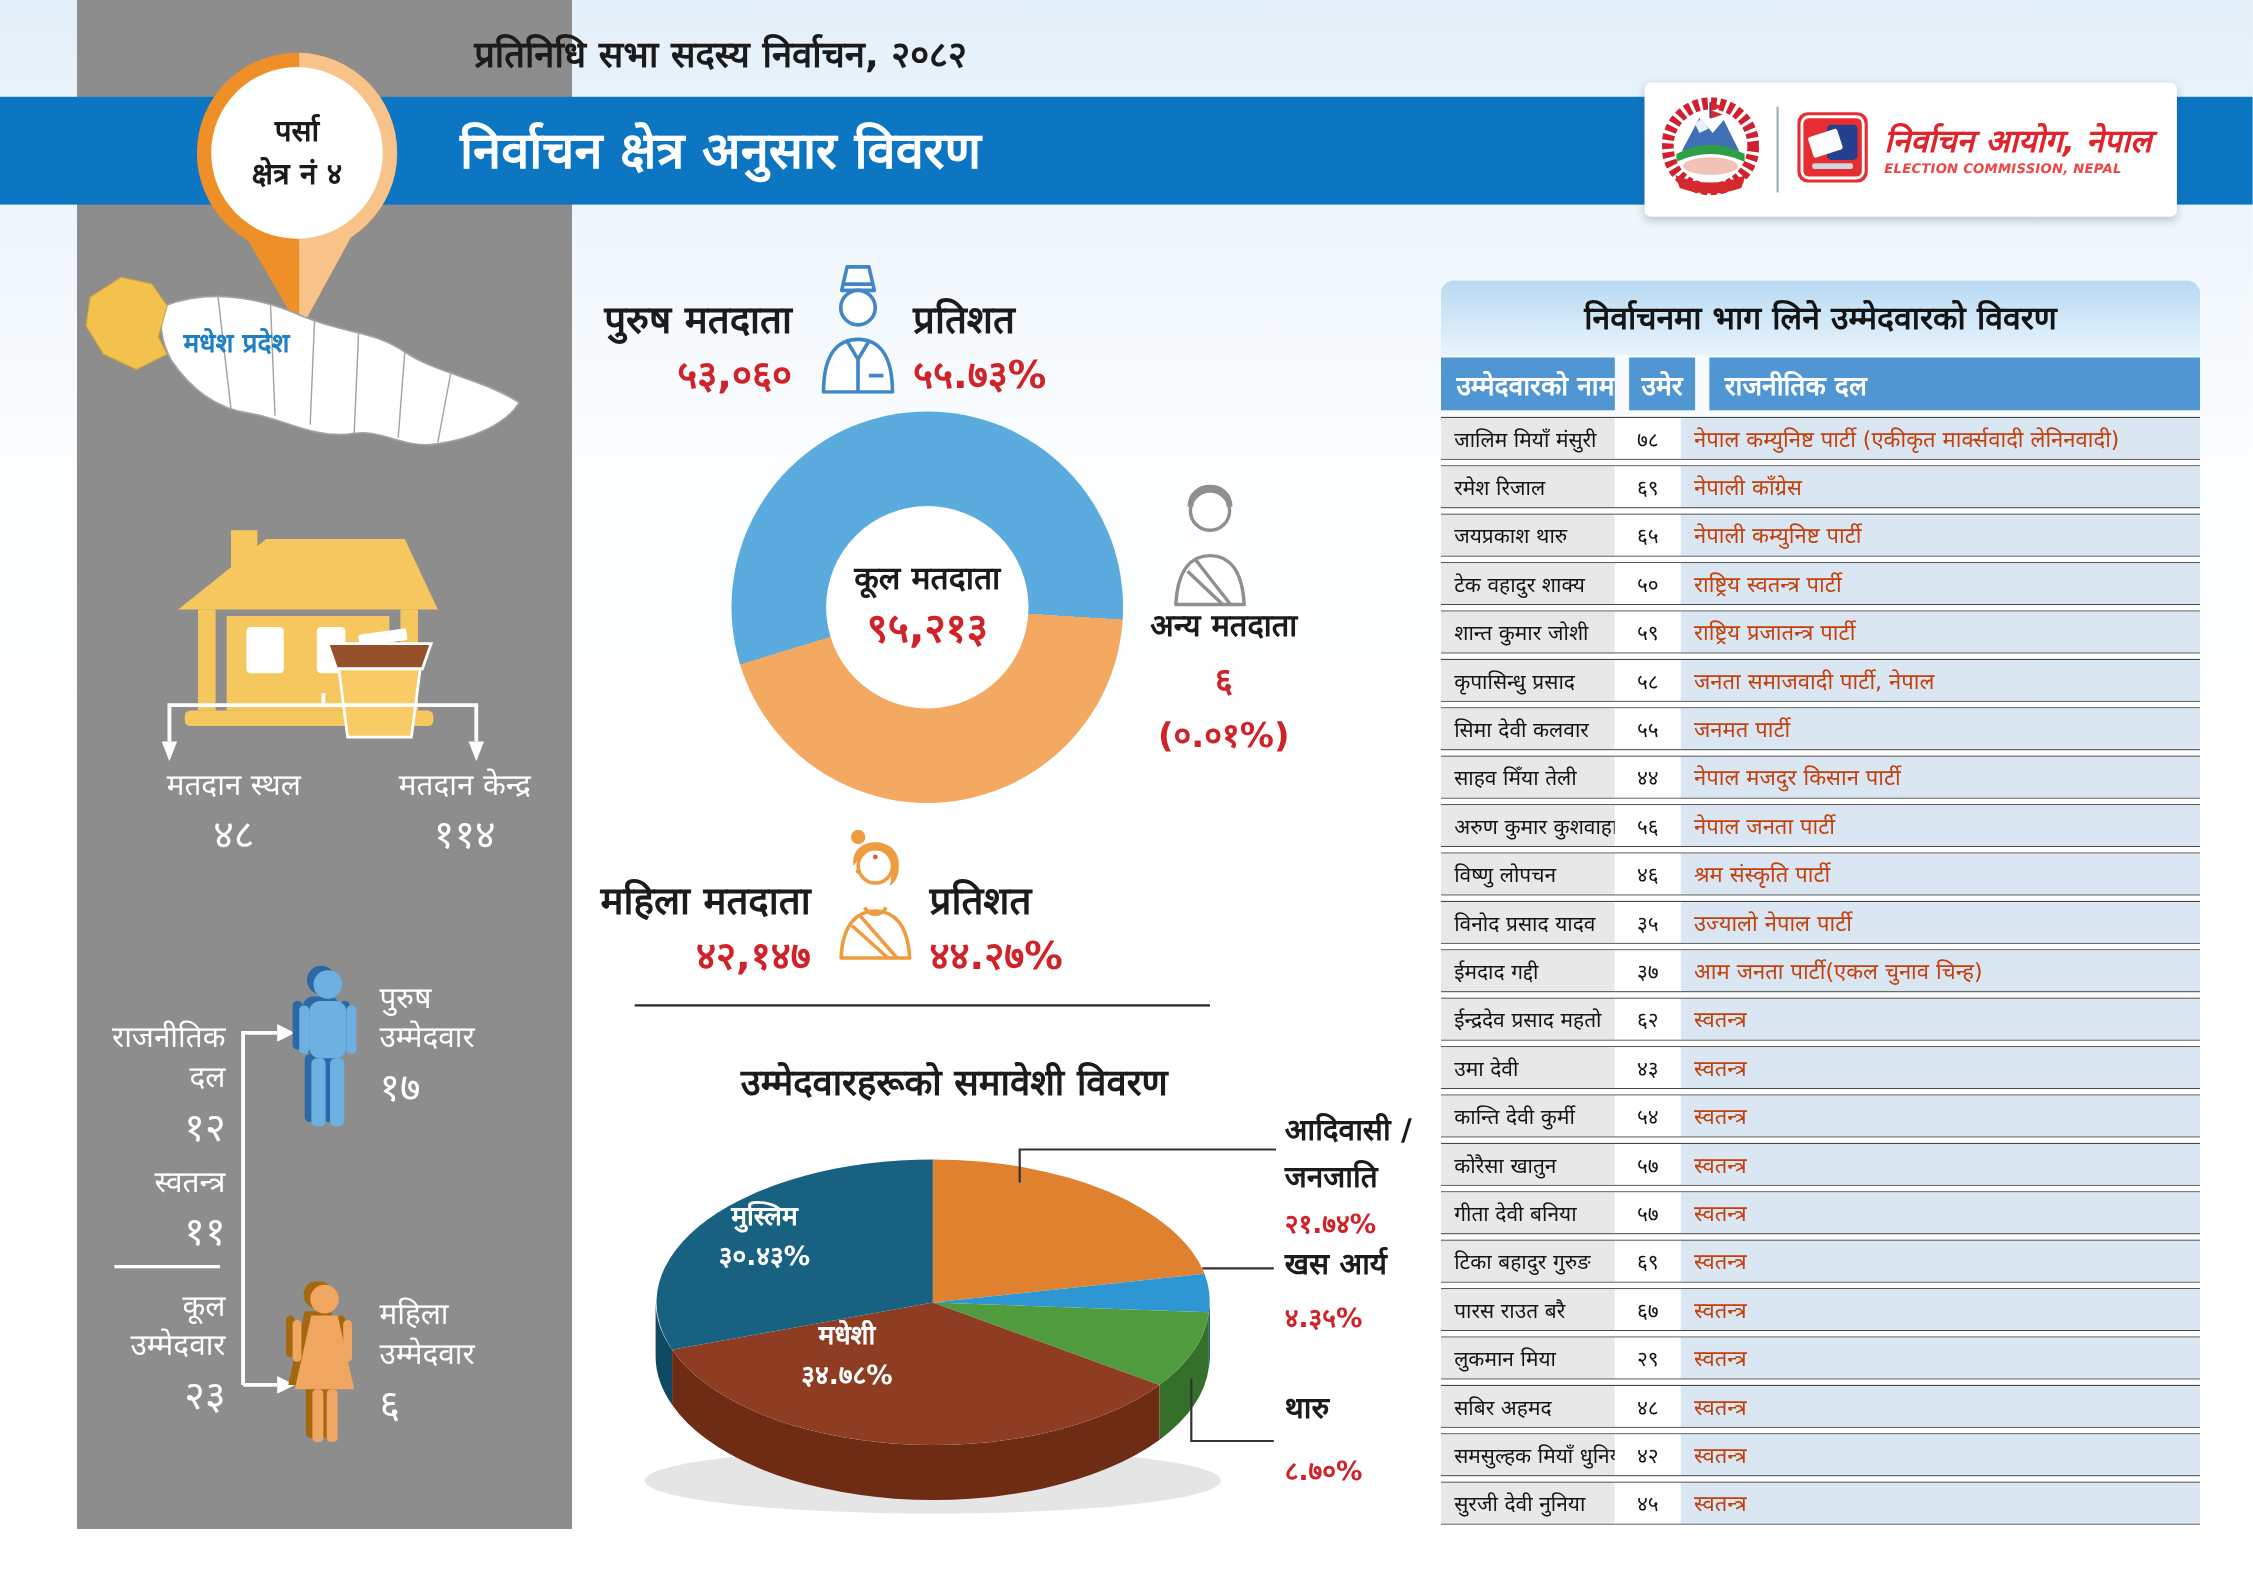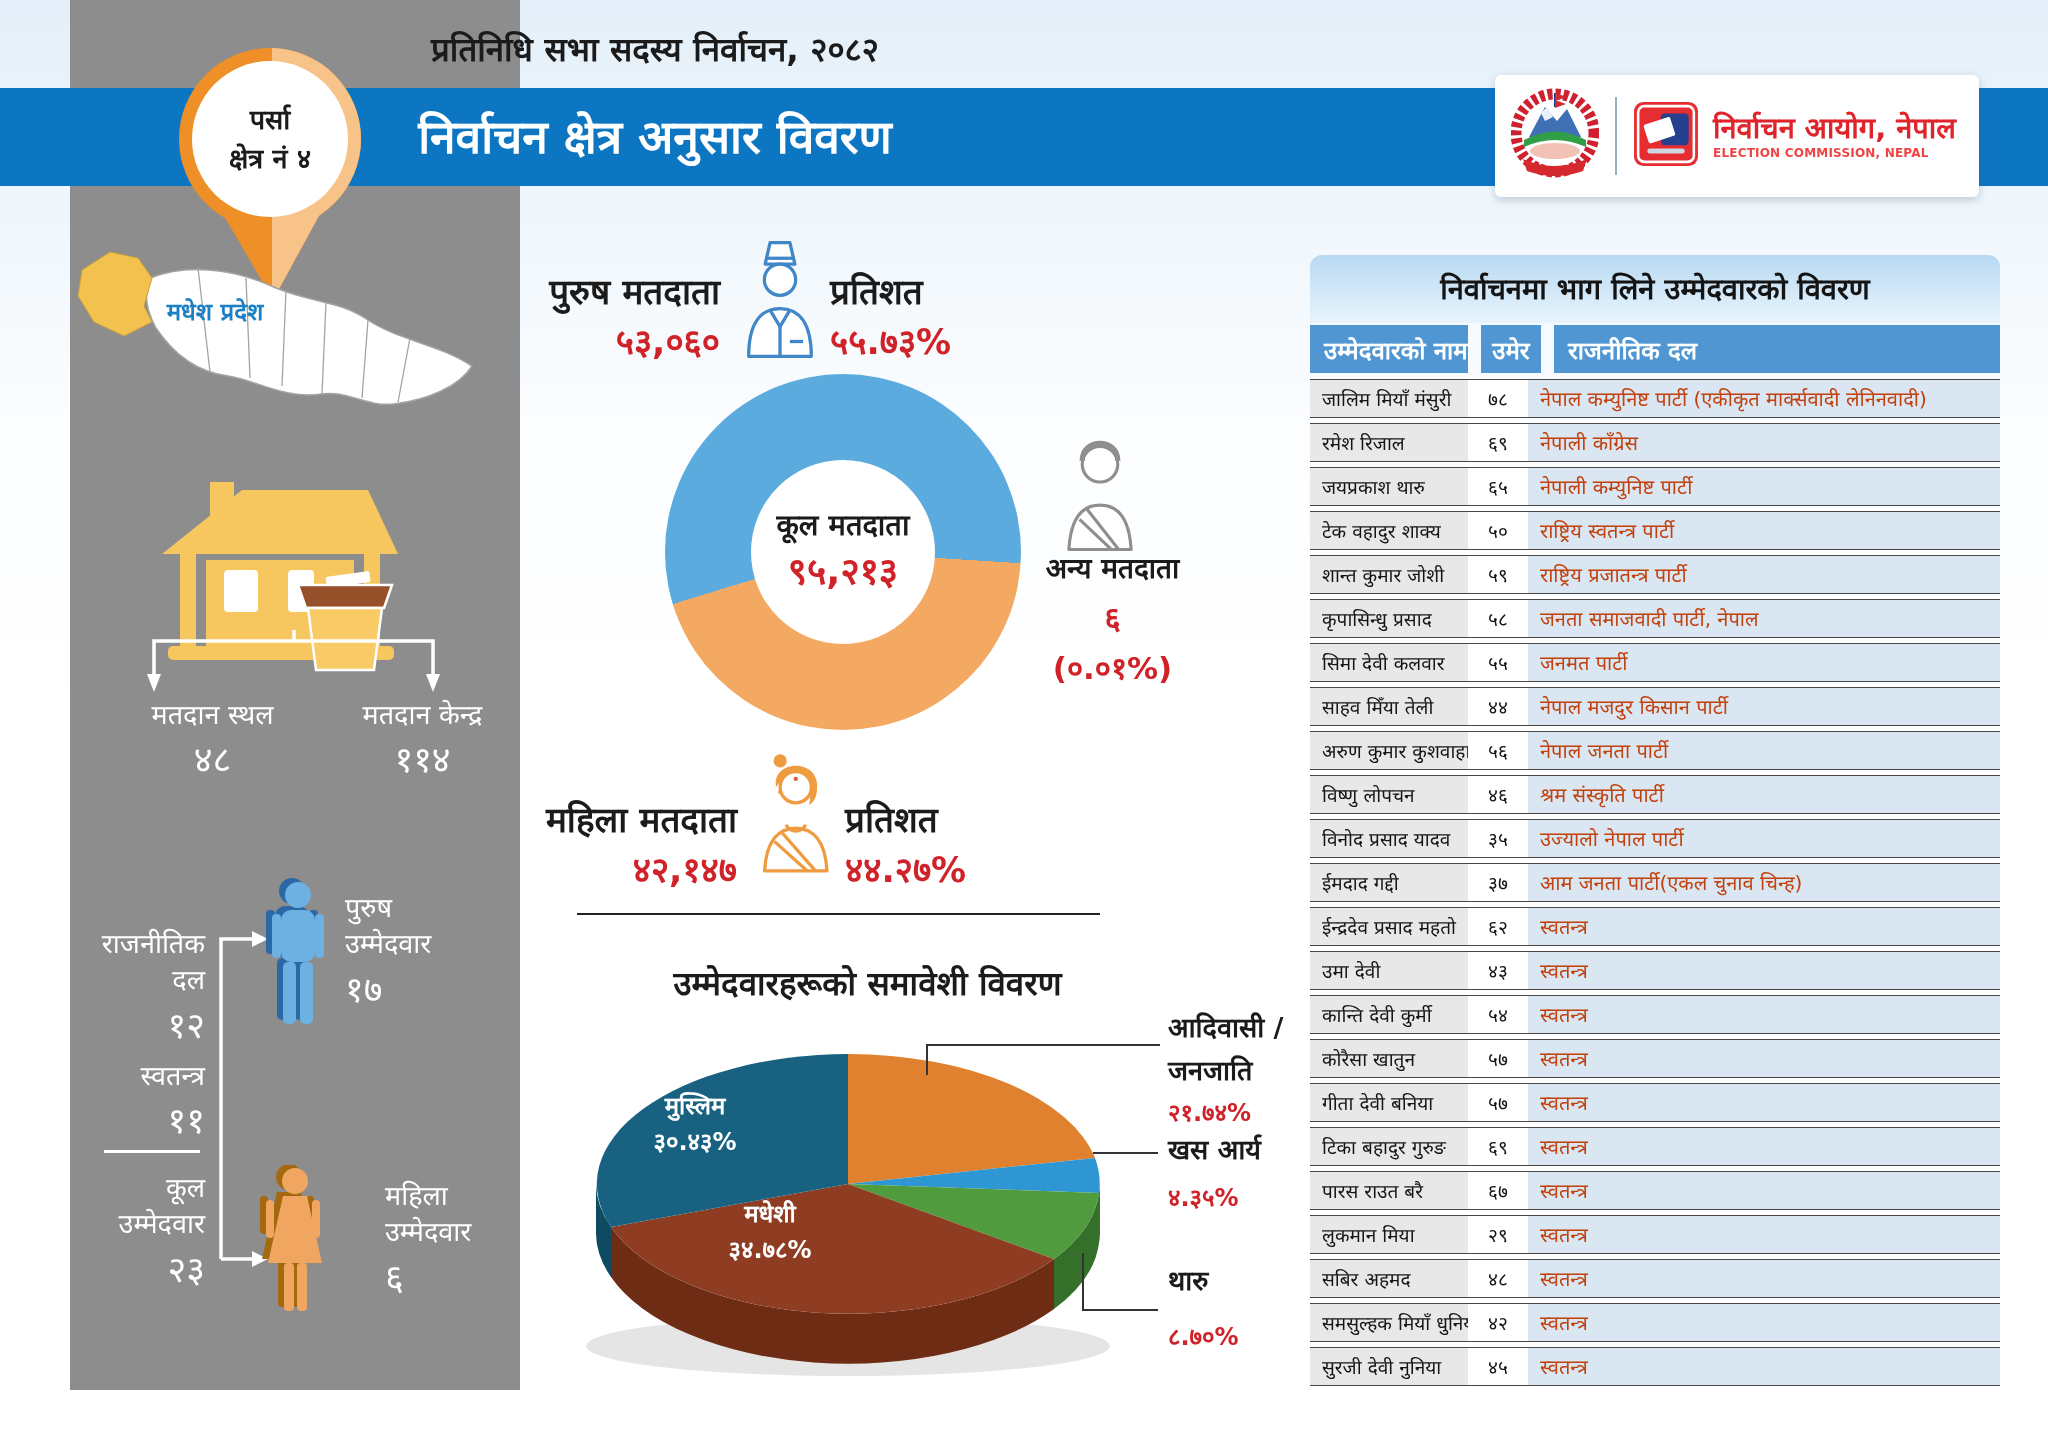--- a/index.html
+++ b/index.html
@@ -15,41 +15,41 @@
   .b{font-weight:bold;}
 
   #sidebar{left:70px;top:0;width:450px;height:1390px;background:#8d8d8d;z-index:1;}
   #banner{left:0;top:88px;width:2048px;height:98px;background:#0d76c3;z-index:3;}
   .z4{z-index:4;} .z5{z-index:5;}
 
   #supertitle{left:350px;top:26px;width:610px;font-size:33px;}
   #banner-title{left:350px;top:88px;width:610px;height:98px;line-height:98px;font-size:46px;}
 
   #logo-card{left:1495px;top:75px;width:484px;height:122px;background:#fff;border-radius:6px;
-             box-shadow:0 3px 8px rgba(40,70,100,.25);display:flex;align-items:center;padding:0 0 0 16px;box-sizing:border-box;}
+             box-shadow:0 3px 8px rgba(40,70,100,.25);display:flex;align-items:center;padding:0 0 0 16px;box-sizing:border-box;font-style:italic;}
   #logo-divider{width:2px;height:78px;background:#9db0bd;margin:0 16px;}
   .logo-text-np{font-size:29px;font-weight:bold;color:#e0242b;line-height:1.15;}
   .logo-text-en{font-size:12px;font-weight:bold;color:#ef4444;letter-spacing:.2px;}
 
   #pin-text{left:172px;top:100px;width:196px;line-height:1.45;font-size:27px;}
 
   #map-label{left:140px;top:294px;width:150px;font-size:24px;font-weight:bold;color:#1d7fc4;}
 
   .sb-label{font-size:27px;color:#fff;line-height:1.35;}
   .sb-num{font-size:36px;color:#fff;line-height:1.5;}
 
   #poll-left{left:120px;top:697px;width:185px;}
   #poll-right{left:330px;top:697px;width:185px;}
 
   #cand-block1{left:60px;top:926px;width:145px;}
   #cand-block2{left:60px;top:1058px;width:145px;}
   #cand-divider{left:104px;top:1150px;width:96px;height:3px;background:#ffffff;}
   #cand-block3{left:60px;top:1170px;width:145px;}
   #male-cand-label{left:345px;top:890px;width:170px;}
-  #female-cand-label{left:345px;top:1178px;width:170px;margin-left:40px;}
+  #female-cand-label{left:345px;top:1178px;width:170px;}
 
   .v-label{font-size:35px;font-weight:bold;color:#1b1b1b;line-height:1.4;}
   .v-num{font-size:35px;font-weight:bold;color:#d02329;line-height:1.45;}
   #male-row-left{left:530px;top:268px;width:190px;}
   #male-row-pct{left:830px;top:268px;width:150px;}
   #female-row-left{left:530px;top:796px;width:207px;}
   #female-row-pct{left:845px;top:796px;width:150px;}
 
   #donut{left:665px;top:374px;width:356px;height:356px;border-radius:50%;}
   #donut-hole{left:751px;top:460px;width:184px;height:184px;border-radius:50%;background:#fff;

